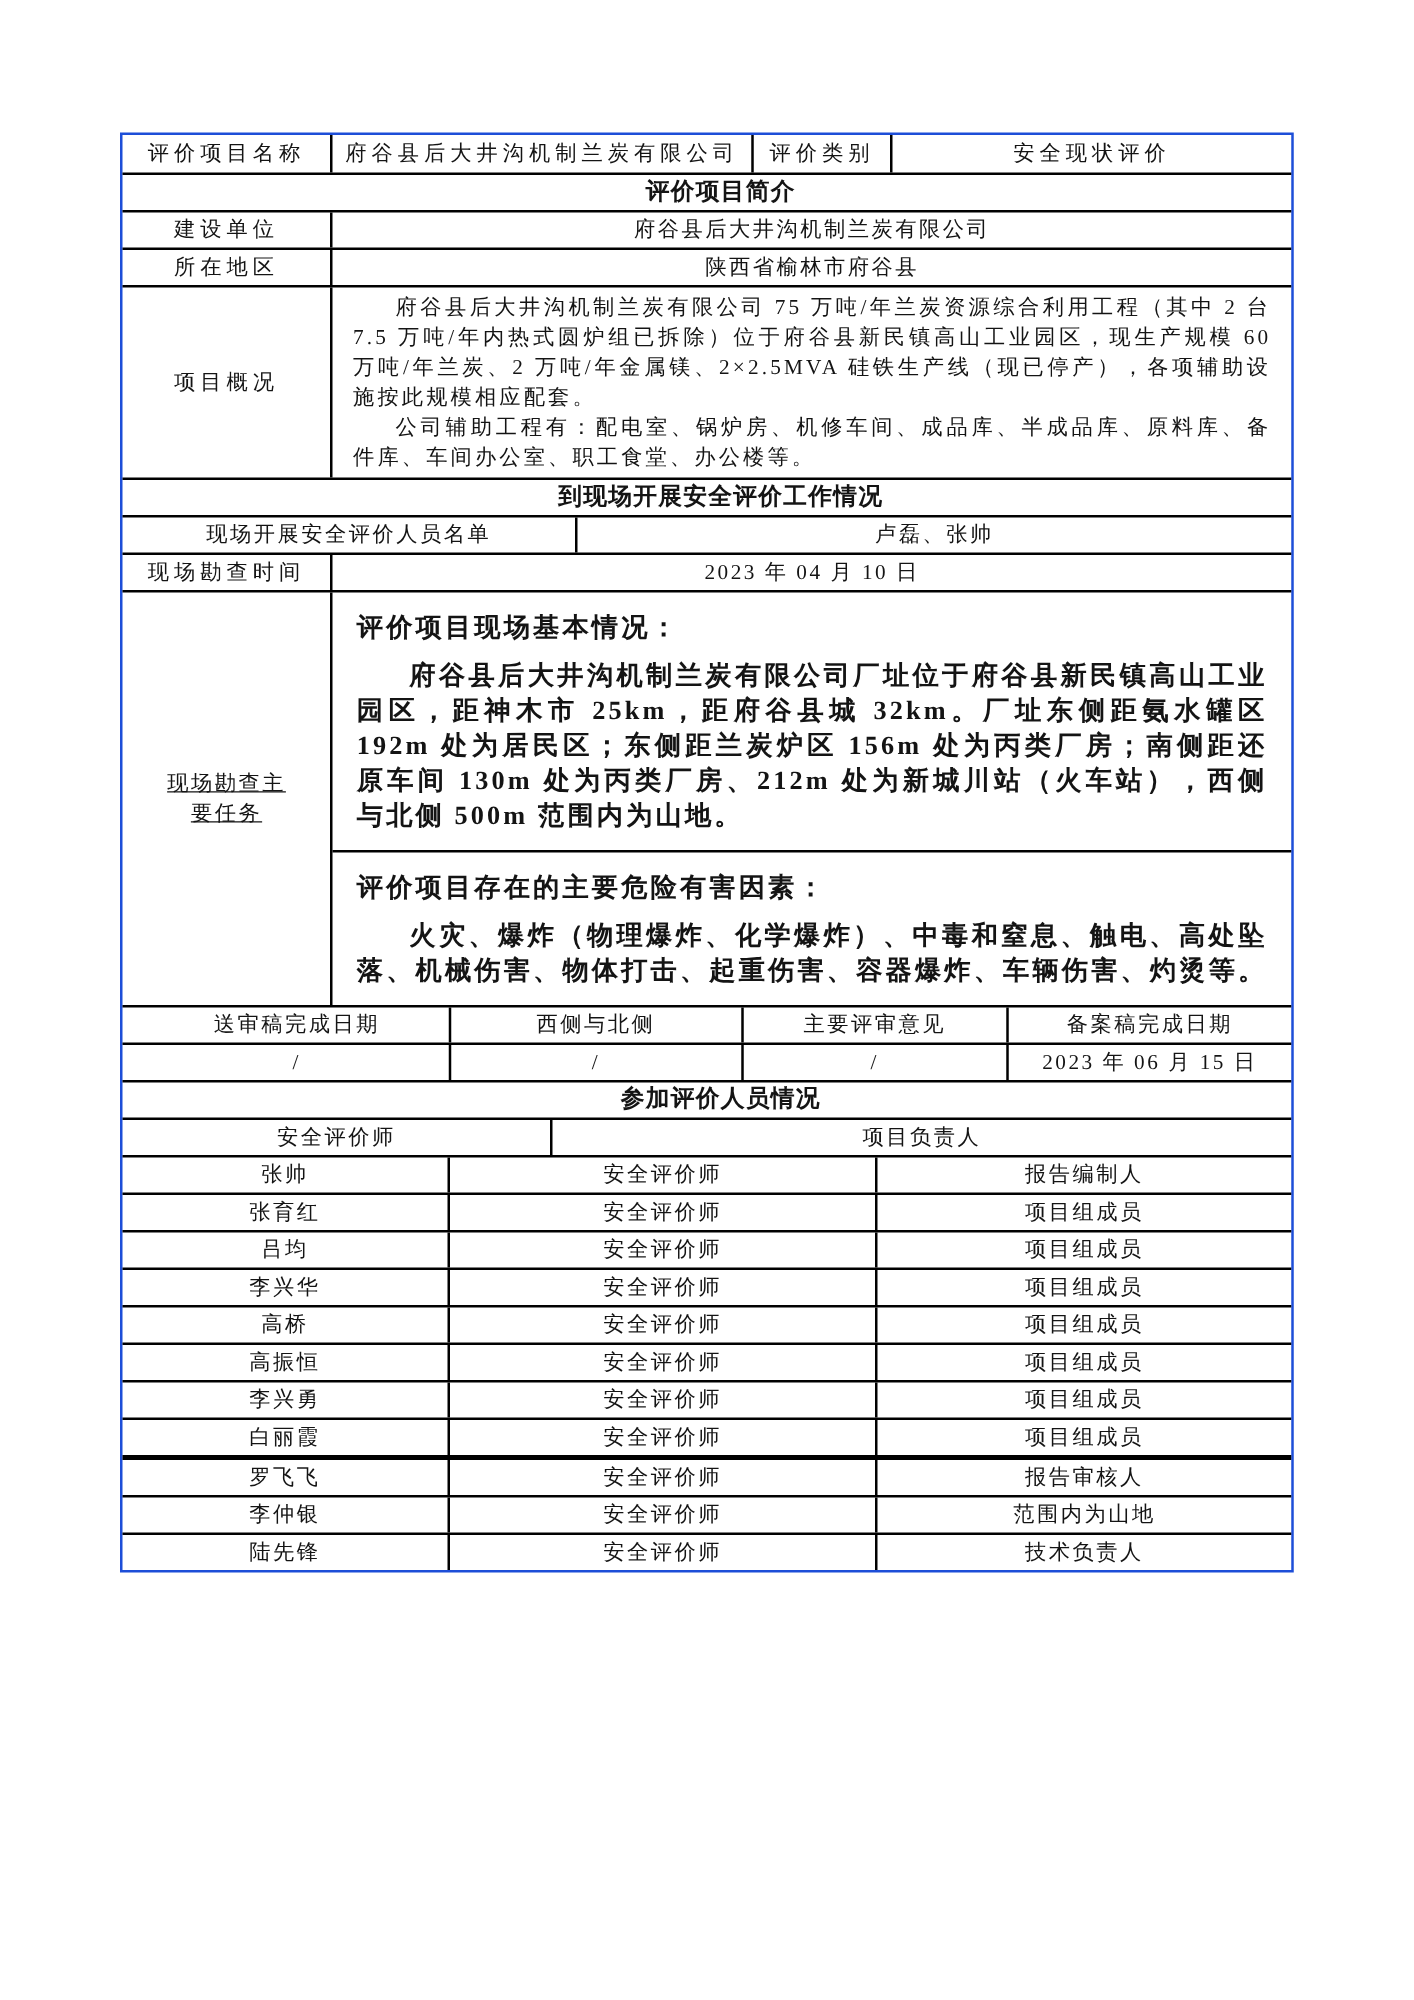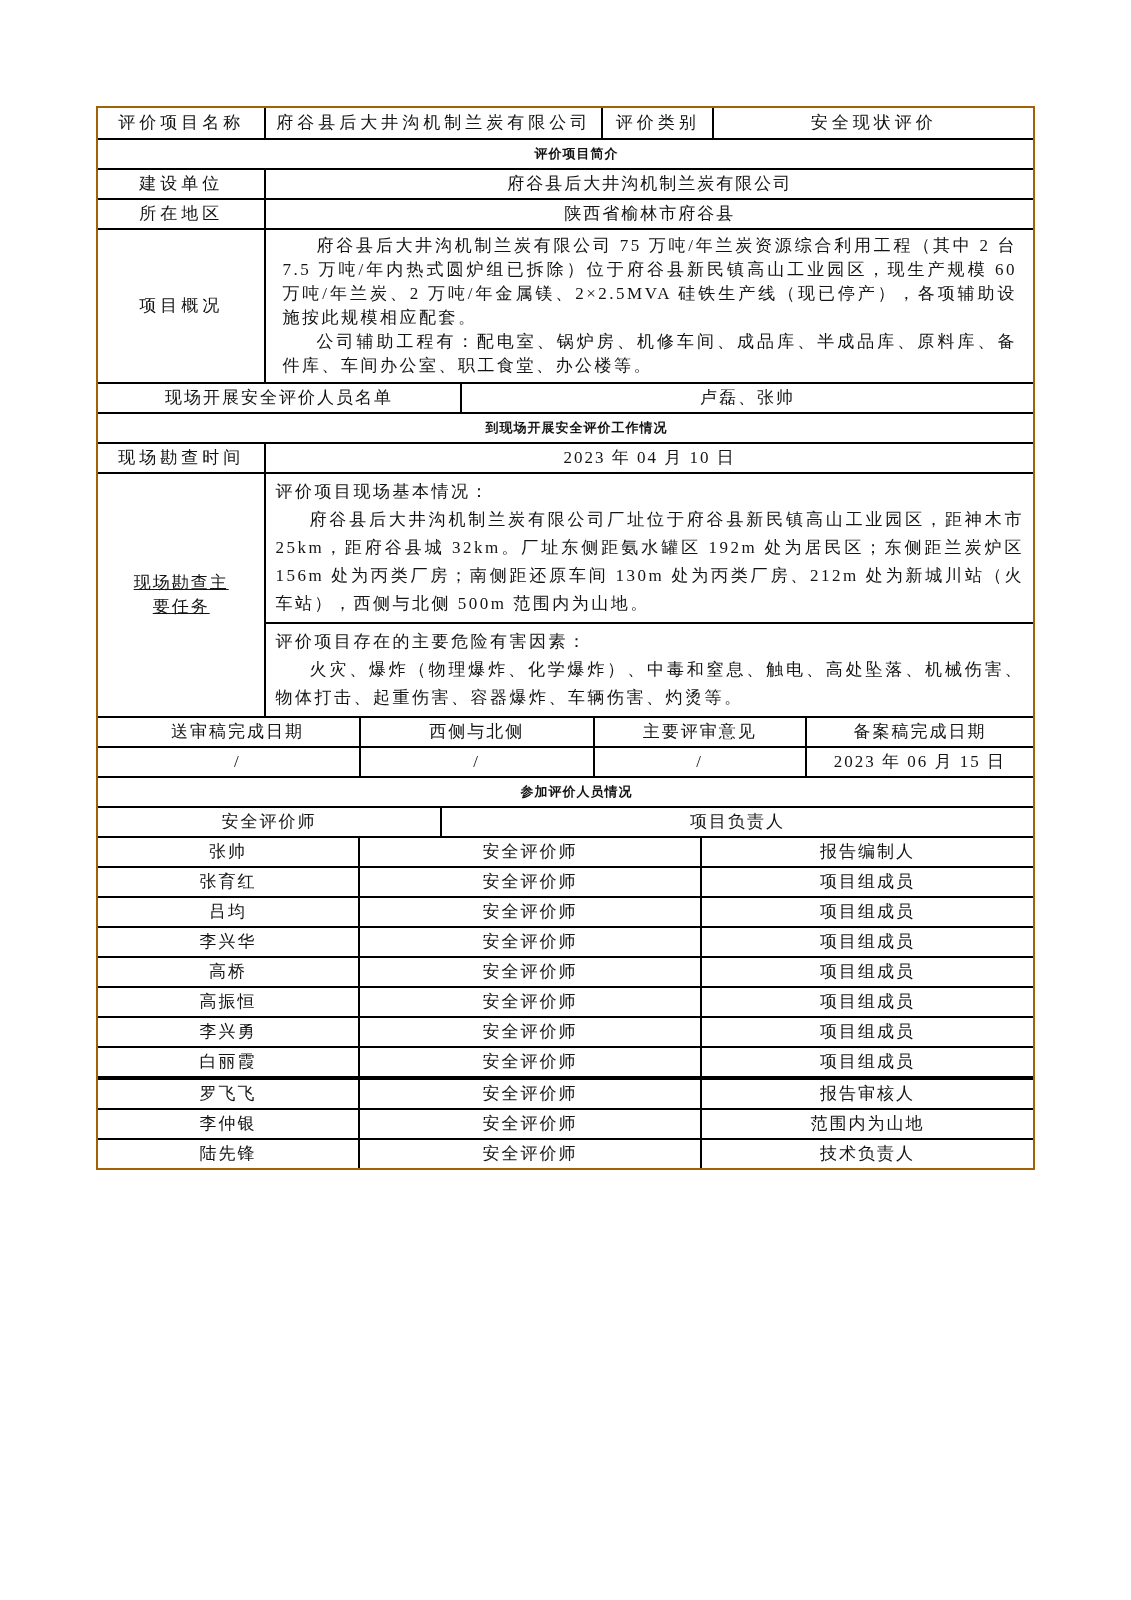--- a/index.html
+++ b/index.html
@@ -3,54 +3,54 @@
 <meta charset="utf-8">
 <style>
   html,body{margin:0;padding:0;background:#ffffff;}
   body{
     width:1131px;height:1600px;position:relative;overflow:hidden;
     font-family:"Liberation Serif","DejaVu Serif",serif;
     color:#141414;
   }
   .doc-table{
     position:absolute;left:96px;top:106px;width:939px;
-    border:2px solid #a16207;box-sizing:border-box;background:#fff;
+    border:2px solid #1d4ed8;box-sizing:border-box;background:#fff;
   }
   .tr{display:flex;border-top:2px solid #000;}
   .tr:first-child{border-top:none;}
   .tr.thick-top{border-top-width:4px;}
   .td{
     box-sizing:border-box;border-left:2px solid #000;
     display:flex;align-items:center;justify-content:center;
     text-align:center;font-size:17px;line-height:24px;
     letter-spacing:2px;padding:2px 6px;min-height:26px;
   }
   .td:first-child{border-left:none;}
   .ls{letter-spacing:4px;}
   .h30{min-height:30px;}
   .h25{min-height:25px;}
-  .section-row .td{font-weight:bold;font-size:13px;letter-spacing:1px;padding-left:28px;}
+  .section-row .td{font-weight:bold;font-size:19px;letter-spacing:1px;padding-left:28px;}
   
   .w-label{width:17.8%;}
   .w-r1c2{width:36.0%;}
   .w-r1c3{width:11.9%;}
   .w-staff{width:38.7%;}
   .w-s1{width:27.9%;padding-left:24px;}.w-s2{width:25.0%;}.w-s3{width:22.7%;}
   .w-p1{width:27.8%;}.w-p2{width:36.6%;}
   .w-flex{flex:1;}
   
   .blockcell{
     display:block;text-align:left;justify-content:flex-start;
     padding:4px 16px;letter-spacing:normal;
   }
   .blockcell p{margin:0;text-align:justify;letter-spacing:2.5px;line-height:24px;font-size:17px;}
   .blockcell p.ind{text-indent:2em;}
   .stack{flex:1;display:flex;flex-direction:column;border-left:2px solid #000;box-sizing:border-box;}
   .subcell{padding:4px 9px;box-sizing:border-box;}
-  .subcell p{margin:0;text-align:justify;letter-spacing:2.5px;line-height:28px;font-size:17px;}
+  .subcell p{margin:10px;text-align:justify;letter-spacing:2.5px;line-height:28px;font-size:21px;font-weight:bold;}
   .subcell p.ind{text-indent:2em;}
   .subcell.bt{border-top:2px solid #000;}
 </style>
 </head>
 <body>
 
 <div class="doc-table">
 
   <div class="tr">
     <div class="td w-label h30 ls">评价项目名称</div>
@@ -74,27 +74,27 @@
   </div>
 
   <div class="tr">
     <div class="td w-label ls">项目概况</div>
     <div class="td w-flex blockcell">
       <p class="ind">府谷县后大井沟机制兰炭有限公司 75 万吨/年兰炭资源综合利用工程（其中 2 台 7.5 万吨/年内热式圆炉组已拆除）位于府谷县新民镇高山工业园区，现生产规模 60 万吨/年兰炭、2 万吨/年金属镁、2×2.5MVA 硅铁生产线（现已停产），各项辅助设施按此规模相应配套。</p>
       <p class="ind">公司辅助工程有：配电室、锅炉房、机修车间、成品库、半成品库、原料库、备件库、车间办公室、职工食堂、办公楼等。</p>
     </div>
   </div>
 
+  <div class="tr section-row">
+    <div class="td w-flex">到现场开展安全评价工作情况</div>
+  </div>
+
   <div class="tr">
     <div class="td w-staff">现场开展安全评价人员名单</div>
     <div class="td w-flex">卢磊、张帅</div>
-  </div>
-
-  <div class="tr section-row">
-    <div class="td w-flex">到现场开展安全评价工作情况</div>
   </div>
 
   <div class="tr">
     <div class="td w-label ls">现场勘查时间</div>
     <div class="td w-flex">2023 年 04 月 10 日</div>
   </div>
 
   <div class="tr">
     <div class="td w-label" style="max-width:17.8%;text-decoration:underline;">
       <span style="display:inline-block;max-width:6.5em;">现场勘查主要任务</span>

